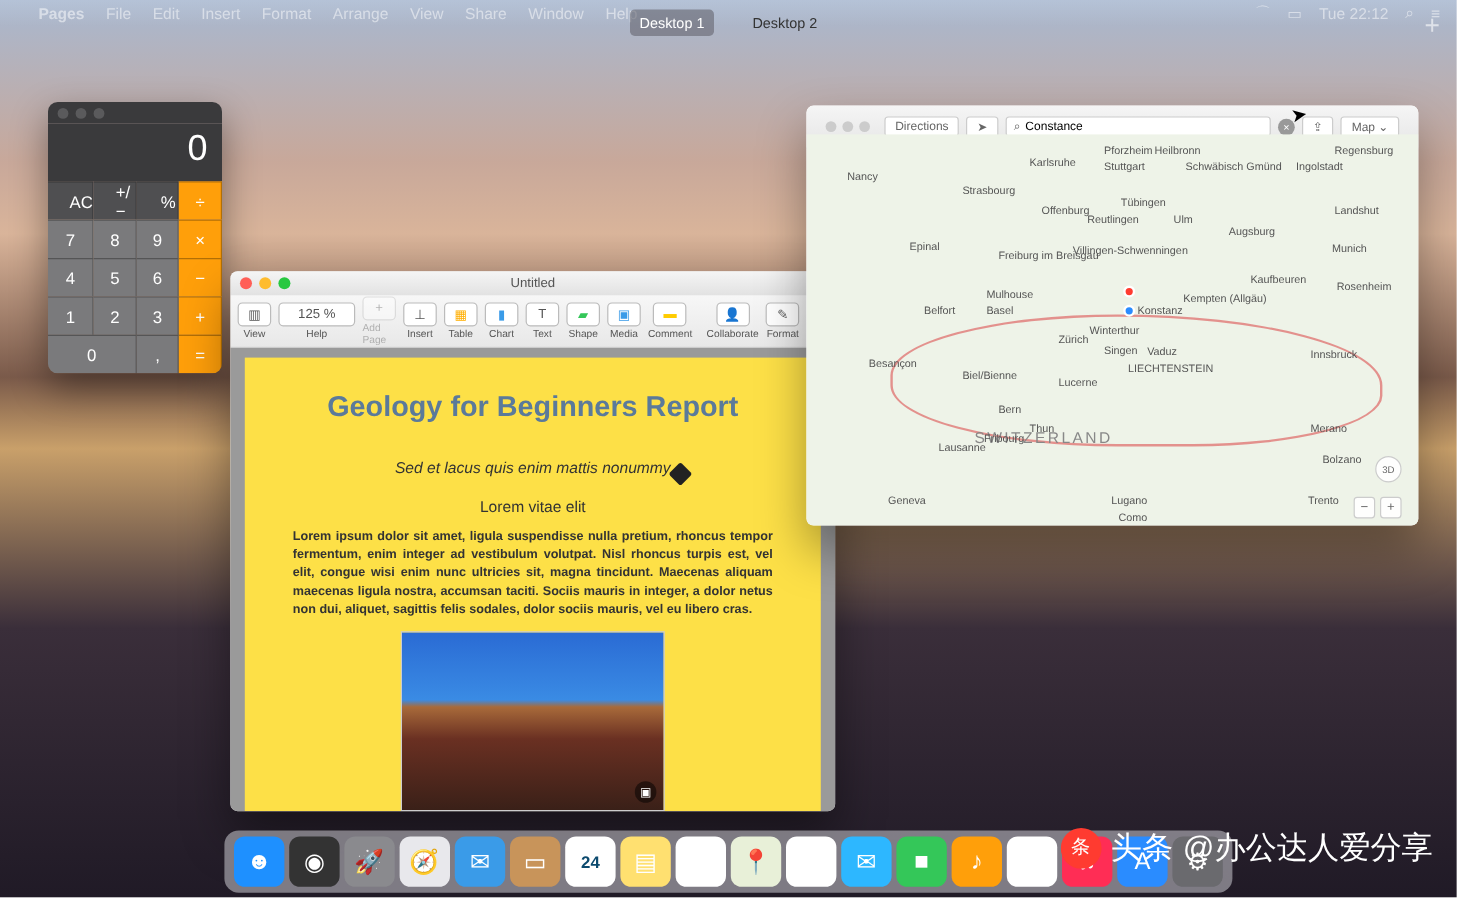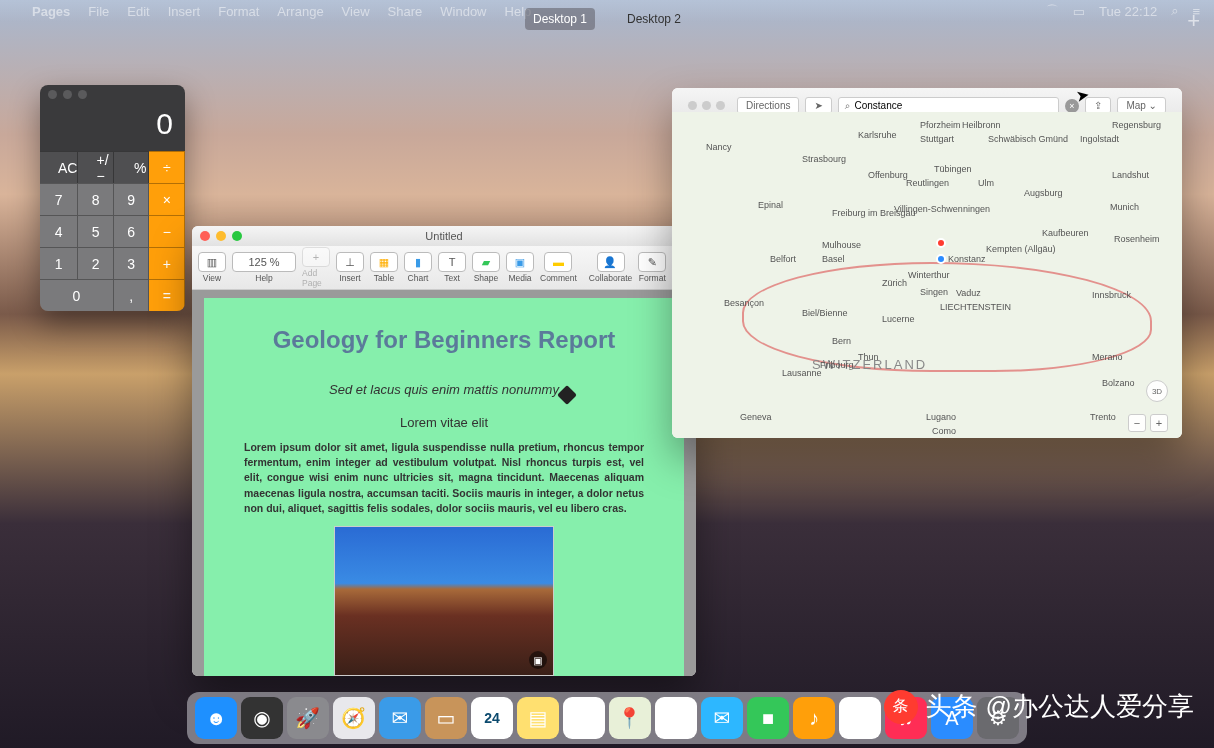--- a/index.html
+++ b/index.html
@@ -56,21 +56,21 @@
 .pages .tl .r{background:#ff5f57}.pages .tl .y{background:#febc2e}.pages .tl .g{background:#28c840}
 .pages .toolbar {
   height: 44px; background: linear-gradient(#f7f7f7,#e8e8e8); border-bottom: 1px solid #ccc;
   display: flex; align-items: center; padding: 0 6px; gap: 6px;
 }
 .pages .tbtn { display: flex; flex-direction: column; align-items: center; gap: 1px; font-size: 8.5px; color: #555; cursor: pointer; }
 .pages .tbtn .ico { width: 28px; height: 20px; background: #fff; border: 1px solid #bbb; border-radius: 4px; display: flex; align-items: center; justify-content: center; font-size: 11px; color: #555; }
 .pages .tbtn .ico.wide { width: 64px; }
 .pages .tbtn.disabled { opacity: .4; }
 .pages .content { position: absolute; top: 64px; left: 0; right: 0; bottom: 0; background: #9a9a9a; overflow: hidden; }
-.pages .paper { position: absolute; top: 8px; left: 12px; right: 12px; bottom: 0; background: #86efac; padding: 28px 40px; font-family: Georgia, serif; color: #333; }
+.pages .paper { position: absolute; top: 8px; left: 12px; right: 12px; bottom: 0; background: #fde047; padding: 28px 40px; font-family: Georgia, serif; color: #333; }
 .pages .paper h1 { font-size: 24px; color: #5b7a9a; text-align: center; font-weight: 600; margin-bottom: 6px; }
 .pages .paper .sub { text-align: center; font-style: italic; font-size: 13px; margin-bottom: 18px; margin-top: 28px; }
 .pages .paper .sec { text-align: center; font-size: 13px; margin-bottom: 10px; }
 .pages .paper p { font-size: 10.5px; line-height: 1.45; text-align: justify; margin-bottom: 10px; font-weight: bold; }
 .pages .paper .img { width: 220px; height: 150px; margin: 4px auto; border: 1px solid #ccc; background: linear-gradient(180deg,#2a6bd4 0%,#3a8be4 38%,#a86a3a 42%,#6a3022 60%,#3a2018 100%); position: relative; }
 .pages .paper .img .badge{position:absolute;right:6px;bottom:6px;width:18px;height:18px;border-radius:50%;background:rgba(0,0,0,.5);display:flex;align-items:center;justify-content:center;color:#fff;font-size:10px}
 
 
 .maps {
   position: absolute; top: 88px; left: 672px; width: 510px; height: 350px;

